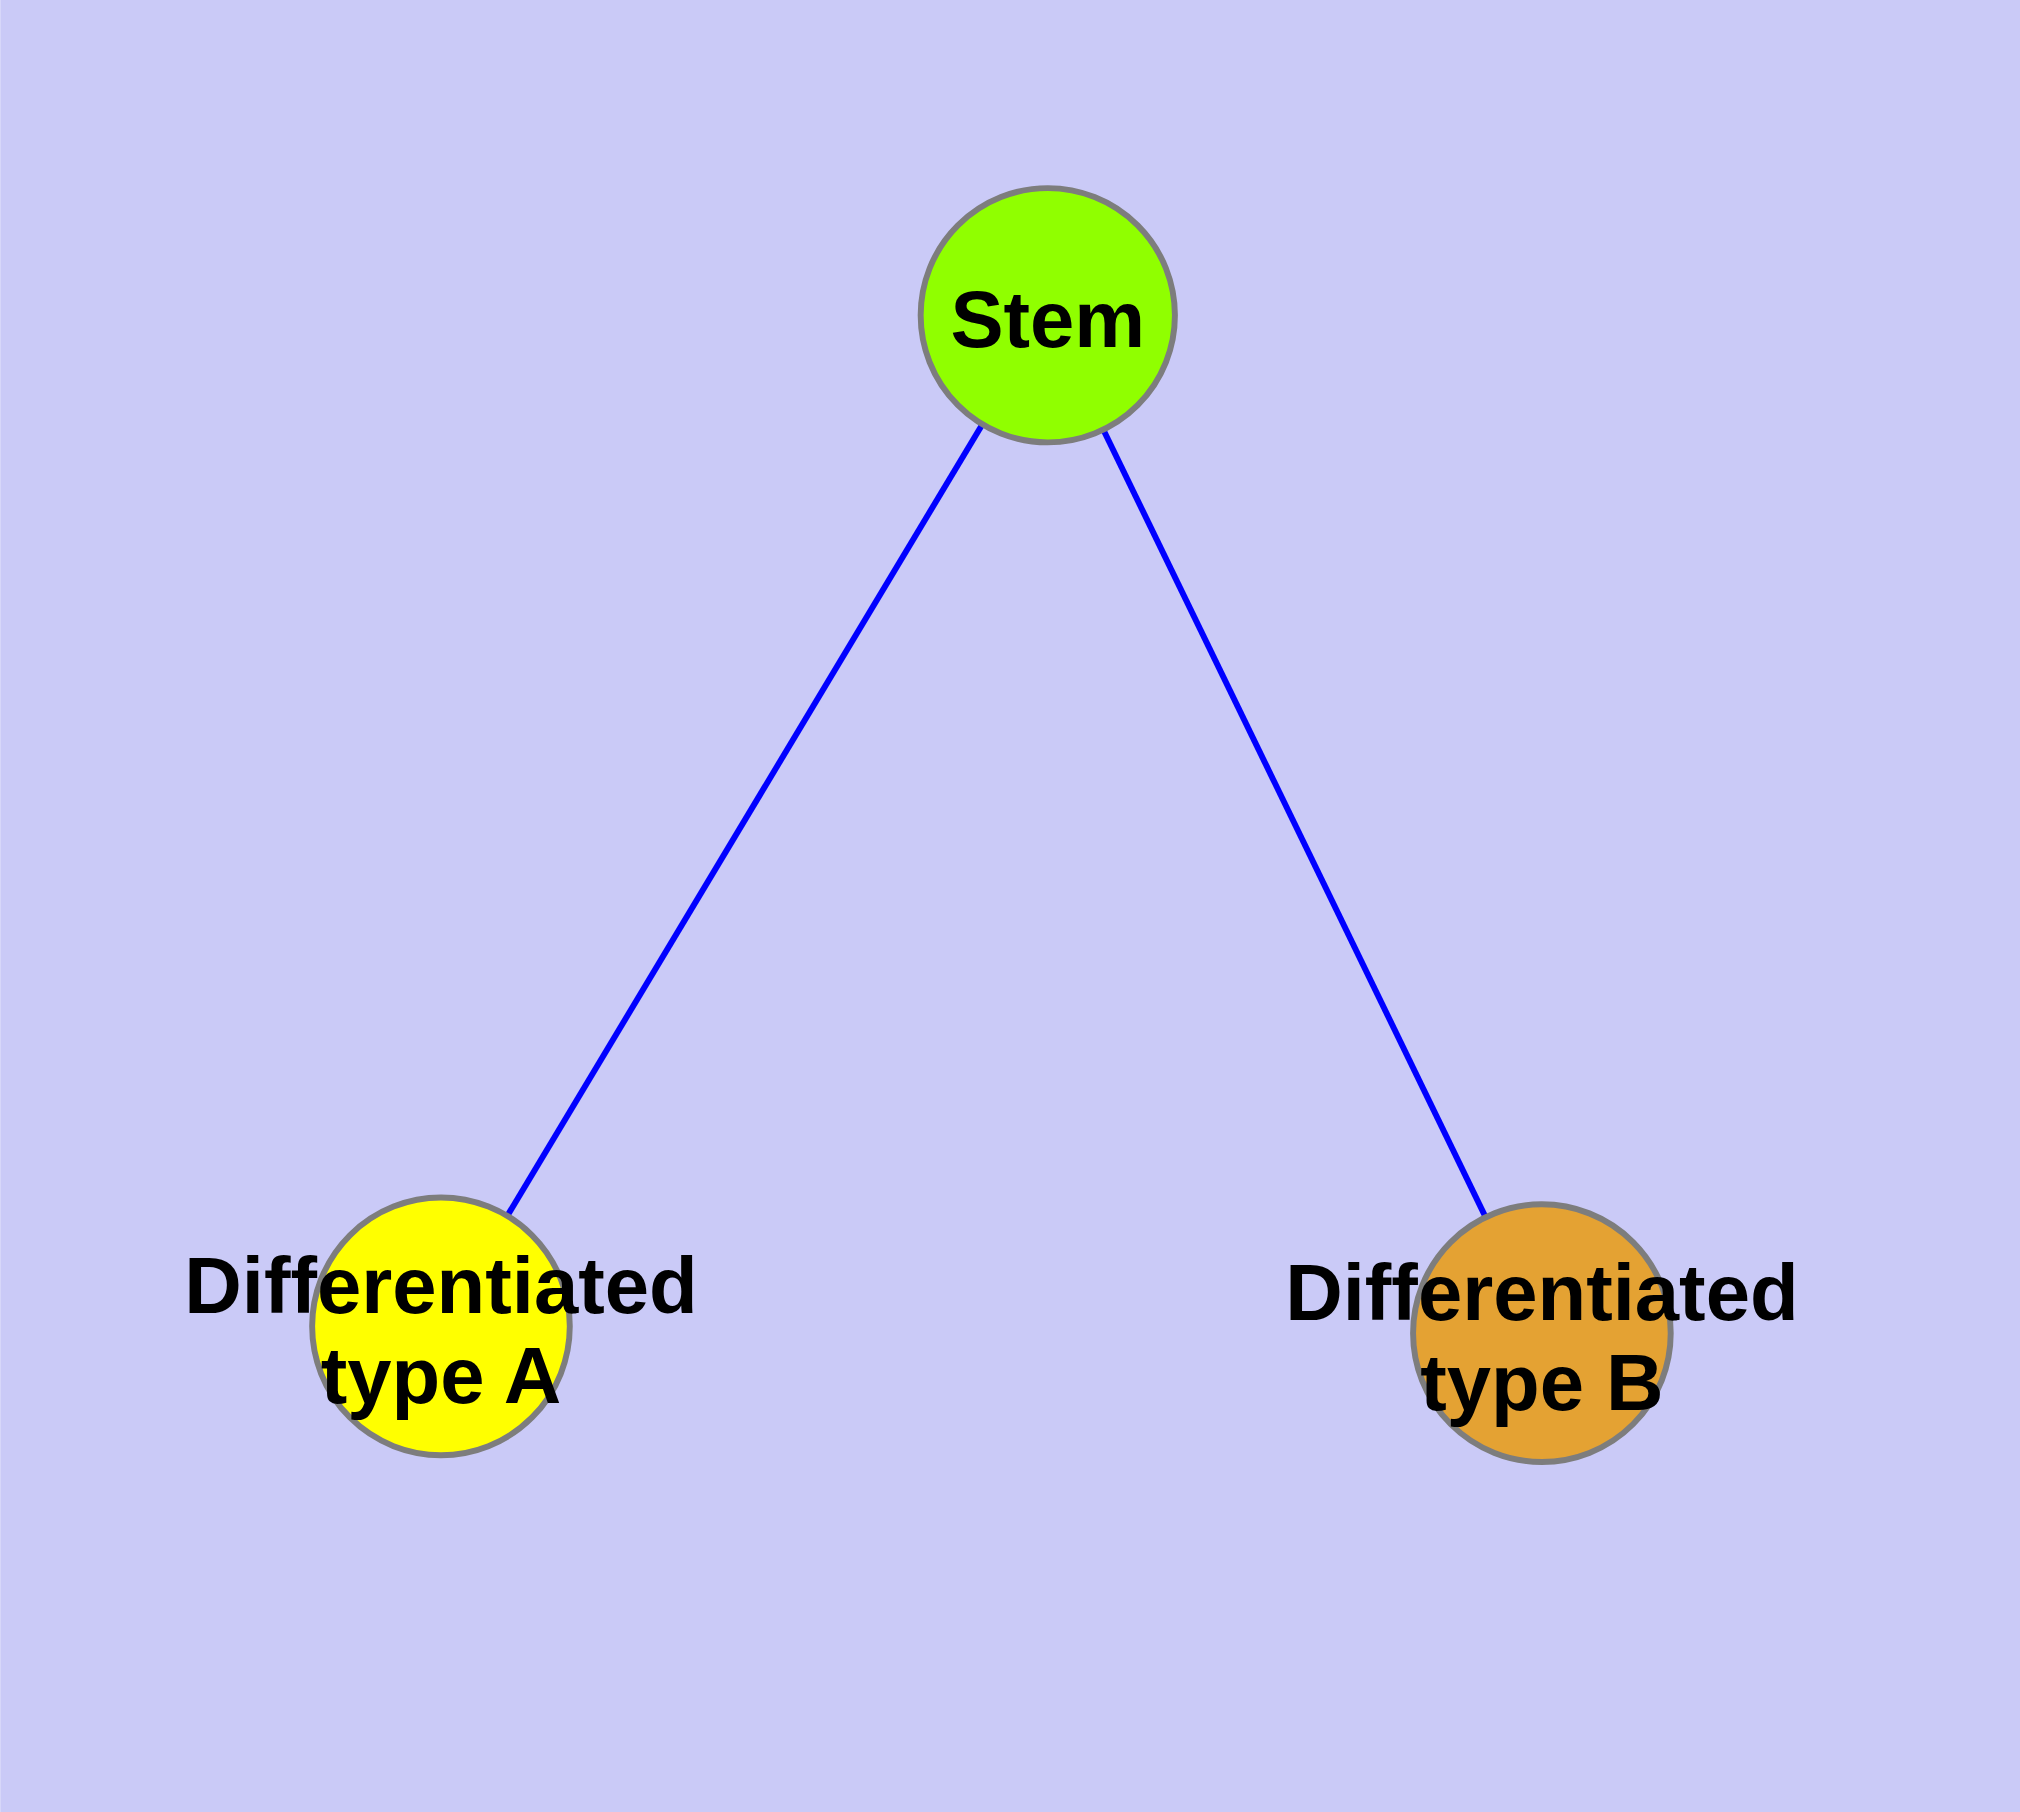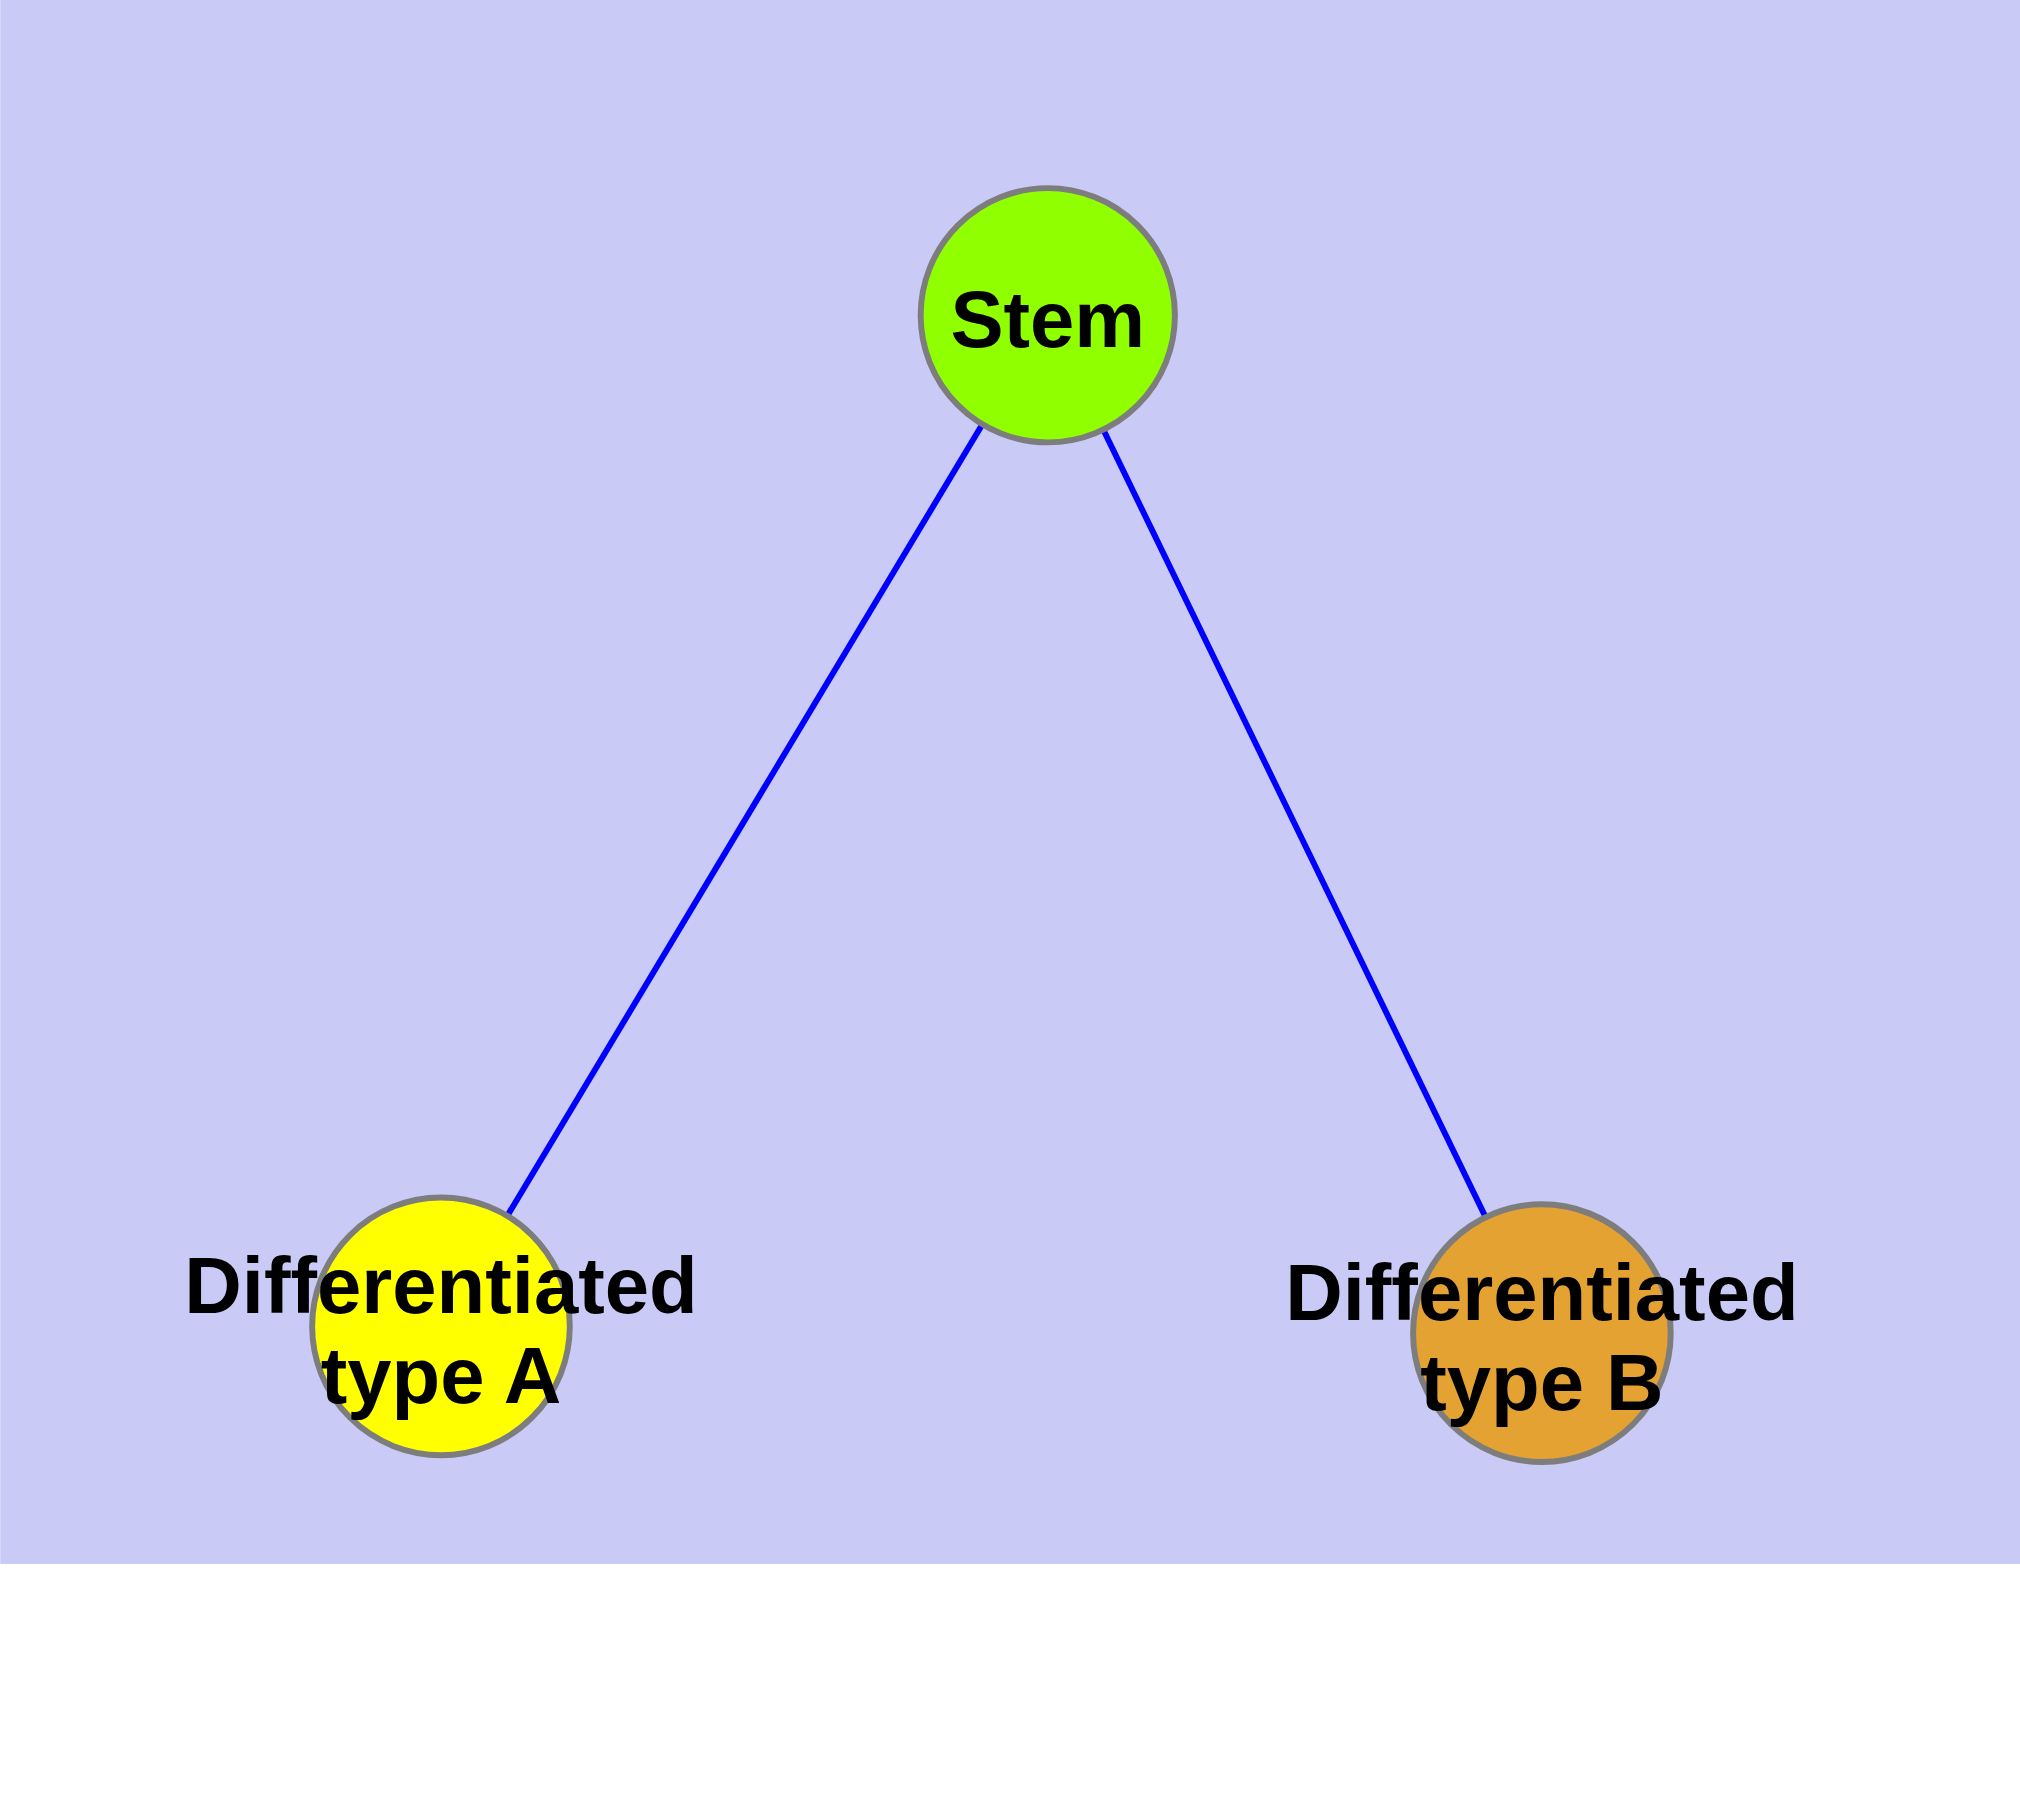--- a/index.html
+++ b/index.html
@@ -3,21 +3,21 @@
 <meta charset="utf-8">
 <style>
   html, body {
     margin: 0;
     padding: 0;
     background: #ffffff;
   }
   #stage {
     position: relative;
     width: 2021px;
-    height: 1564px;
+    height: 1812px;
     overflow: hidden;
     font-family: "Liberation Sans", sans-serif;
   }
   #diagram-svg {
     display: block;
     width: 2021px;
     height: 1812px;
   }
   #diagram-svg text {
     font-family: "Liberation Sans", "DejaVu Sans", sans-serif;

